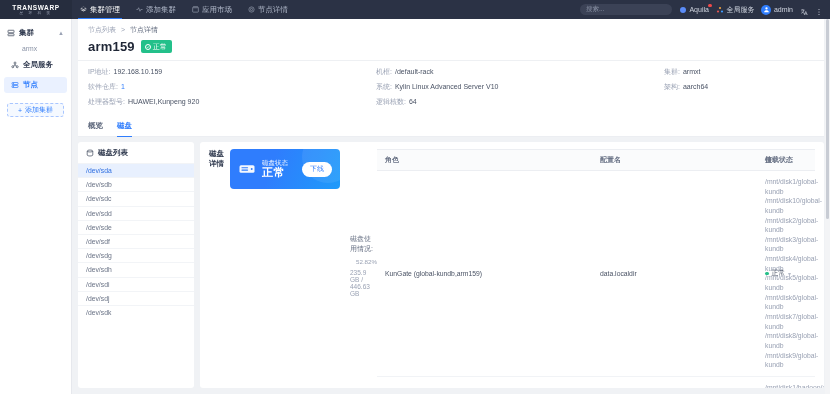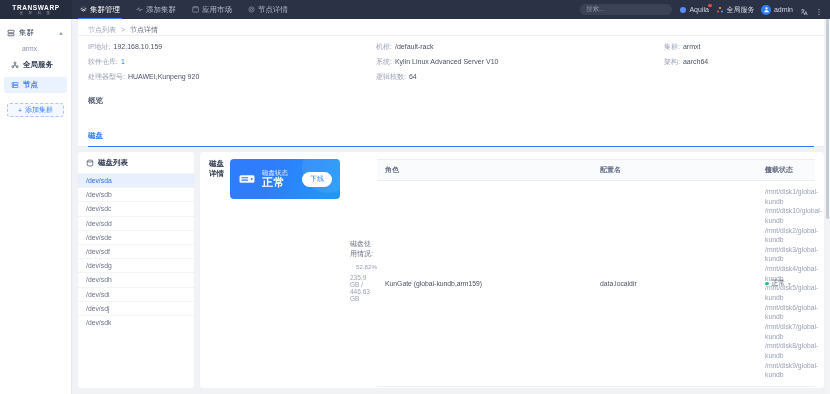--- a/index.html
+++ b/index.html
@@ -48,21 +48,21 @@
   
   .body { flex: 1; display: flex; min-height: 0; }
 
   
   .sidebar {
     width: 72px; flex: 0 0 72px; background: #ffffff; border-right: 1px solid #e6e8ed;
     display: flex; flex-direction: column; padding-top: 6px; position: relative;
   }
   .sb-group {
     display: flex; align-items: center; gap: 4px; padding: 0 7px; height: 16px;
-    font-size: 7.5px; color: #303a4f; cursor: pointer; font-weight: normal;
+    font-size: 7.5px; color: #303a4f; cursor: pointer; font-weight: bold;
   }
   .sb-group .chev { margin-left: auto; font-size: 6px; color: #9aa2b4; }
   .sb-sub {
     padding-left: 22px; height: 14px; display: flex; align-items: center;
     font-size: 6.8px; color: #8a93a6; cursor: pointer;
   }
   .sb-item {
     display: flex; align-items: center; gap: 4px; padding: 0 7px; height: 16px;
     font-size: 7.5px; color: #303a4f; cursor: pointer; margin: 2px 4px; border-radius: 3px; font-weight: bold;
   }
@@ -101,21 +101,21 @@
     display: flex; padding: 6px 10px 8px 10px; border-top: 1px solid #eef0f3;
     background: #fff; gap: 0;
   }
   .info-col { flex: 1; display: flex; flex-direction: column; gap: 5px; }
   .info-col.c3 { flex: 0 0 150px; }
   .info-line { font-size: 7px; color: #9aa2b4; white-space: nowrap; }
   .info-line .v { color: #4a5365; margin-left: 3px; }
   .info-line .v.link { color: #2f7dfd; }
 
   
-  .tabs { display: flex; gap: 14px; padding: 0 10px; background: #fff; border-bottom: 1px solid #eceef2; flex-direction: column; }
+  .tabs { display: flex; gap: 14px; padding: 0 10px; background: #fff; border-bottom: 1px solid #eceef2; }
   .tab {
     font-size: 7.5px; color: #606a7e; padding: 6px 0 5px 0; cursor: pointer;
     position: relative; font-weight: bold;
   }
   .tab.active { color: #2f7dfd; }
   .tab.active::after { content: ""; position: absolute; left: 0; right: 0; bottom: -1px; height: 1.5px; background: #2f7dfd; }
 
   
   .content { flex: 1; display: flex; gap: 6px; padding: 5px 6px 6px 6px; min-height: 0; }
 
@@ -334,20 +334,31 @@
 
     <div class="main">
 
       <div class="card" style="margin-top:0;border-radius:0;">
         <div class="breadcrumb">
           <span>节点列表</span>
           <span class="sep">&gt;</span>
           <span class="cur">节点详情</span>
         </div>
 
+        <div class="title-row">
+          <span class="page-title">arm159</span>
+          <span class="status-pill">
+            <span class="ring">
+              <svg viewBox="0 0 12 12" fill="none" stroke="#ffffff" stroke-width="2">
+                  <path d="M2.5 6.2l2.4 2.4 4.6-5"></path>
+                </svg>
+            </span>
+            <span>正常</span>
+          </span>
+        </div>
 
         <div class="info-grid">
           <div class="info-col">
             <div class="info-line">
               <span>IP地址:</span><span class="v">192.168.10.159</span>
             </div>
             <div class="info-line">
               <span>软件仓库:</span><span class="v link">1</span>
             </div>
             <div class="info-line">

